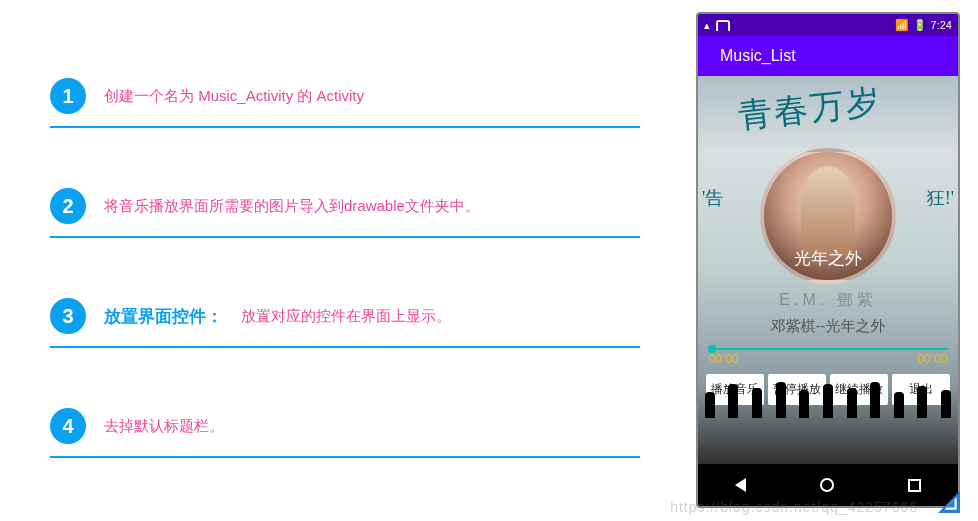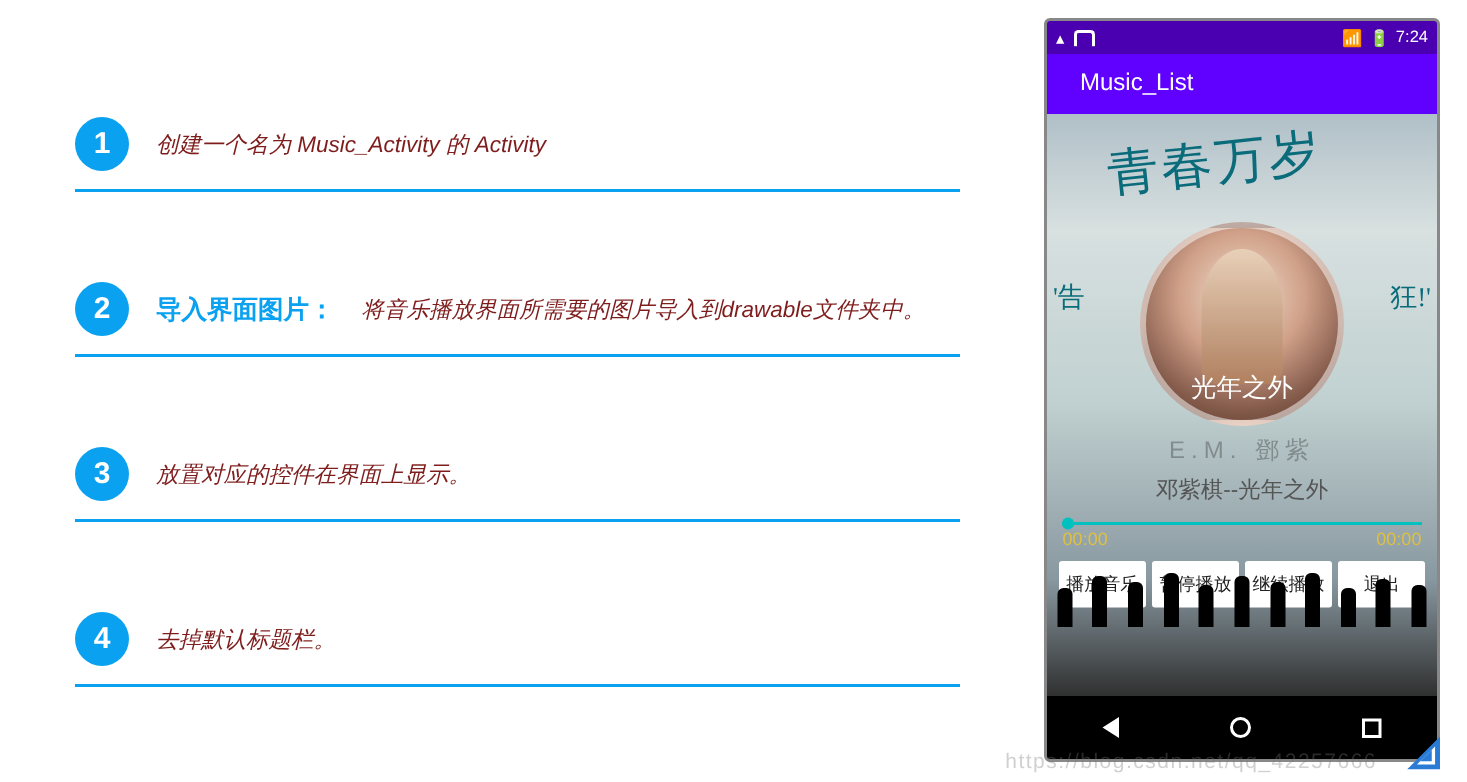--- a/index.html
+++ b/index.html
@@ -43,23 +43,22 @@
     flex-shrink: 0;
   }
   .step-title {
     color: #0aa1f0;
     font-size: 17px;
     font-weight: 700;
     margin-right: 18px;
     white-space: nowrap;
   }
   .step-desc {
-    color: #7f1d1d;
+    color: #ec4899;
     font-size: 15px;
-    font-style: italic;
   }
   
   .phone {
     width: 264px;
     height: 496px;
     margin-top: 12px;
     margin-right: 18px;
     border: 2px solid #888;
     border-radius: 4px;
     overflow: hidden;
@@ -205,25 +204,25 @@
 <body>
 
 <div class="content">
   <div class="left">
     <div class="step-row">
       <div class="step-circle">1</div>
       <div class="step-desc">创建一个名为 Music_Activity 的 Activity</div>
     </div>
     <div class="step-row">
       <div class="step-circle">2</div>
-      <div class="step-title">导入界面图片：</div>
       <div class="step-desc">将音乐播放界面所需要的图片导入到drawable文件夹中。</div>
     </div>
     <div class="step-row">
       <div class="step-circle">3</div>
+      <div class="step-title">放置界面控件：</div>
       <div class="step-desc">放置对应的控件在界面上显示。</div>
     </div>
     <div class="step-row">
       <div class="step-circle">4</div>
       <div class="step-desc">去掉默认标题栏。</div>
     </div>
   </div>
 
   <div class="phone">
     <div class="statusbar">

